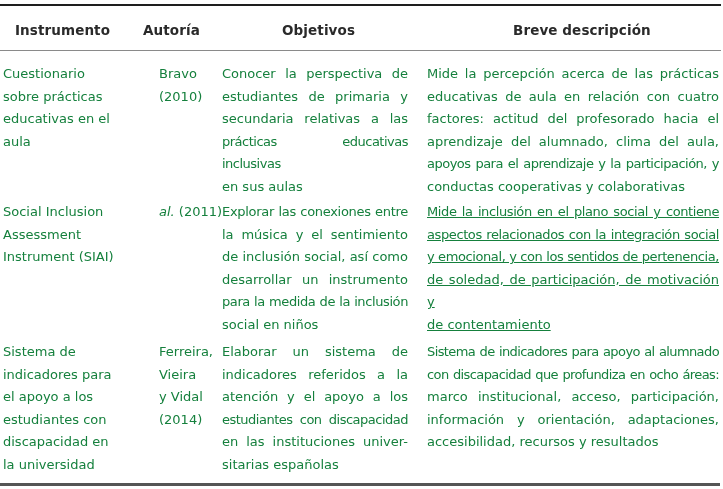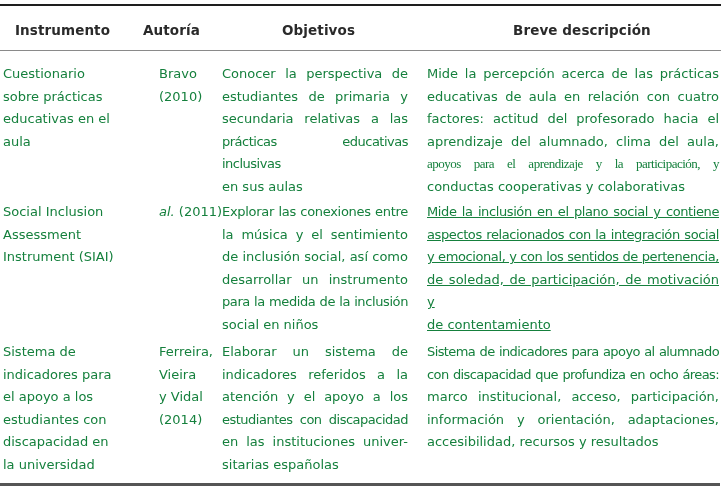--- a/index.html
+++ b/index.html
@@ -90,21 +90,21 @@
     <span class="just">estudiantes de primaria y</span>
     <span class="just">secundaria relativas a las</span>
     <span class="just" style="letter-spacing:-0.5px;">prácticas educativas inclusivas</span>
     <span class="line">en sus aulas</span>
   </div>
   <div class="cell col-desc" style="top:63px;">
     <span class="just">Mide la percepción acerca de las prácticas</span>
     <span class="just">educativas de aula en relación con cuatro</span>
     <span class="just">factores: actitud del profesorado hacia el</span>
     <span class="just">aprendizaje del alumnado, clima del aula,</span>
-    <span class="just" style="letter-spacing:-0.5px;font-family:Liberation Serif, serif;">apoyos para el aprendizaje y la participación, y</span>
+    <span class="just" style="letter-spacing:-0.5px;">apoyos para el aprendizaje y la participación, y</span>
     <span class="line">conductas cooperativas y colaborativas</span>
   </div>
 </div>
 
 <div>
   <div class="cell col-inst" style="top:201px;">
     <span class="line">Social Inclusion</span>
     <span class="line">Assessment</span>
     <span class="line">Instrument (SIAI)</span>
   </div>

